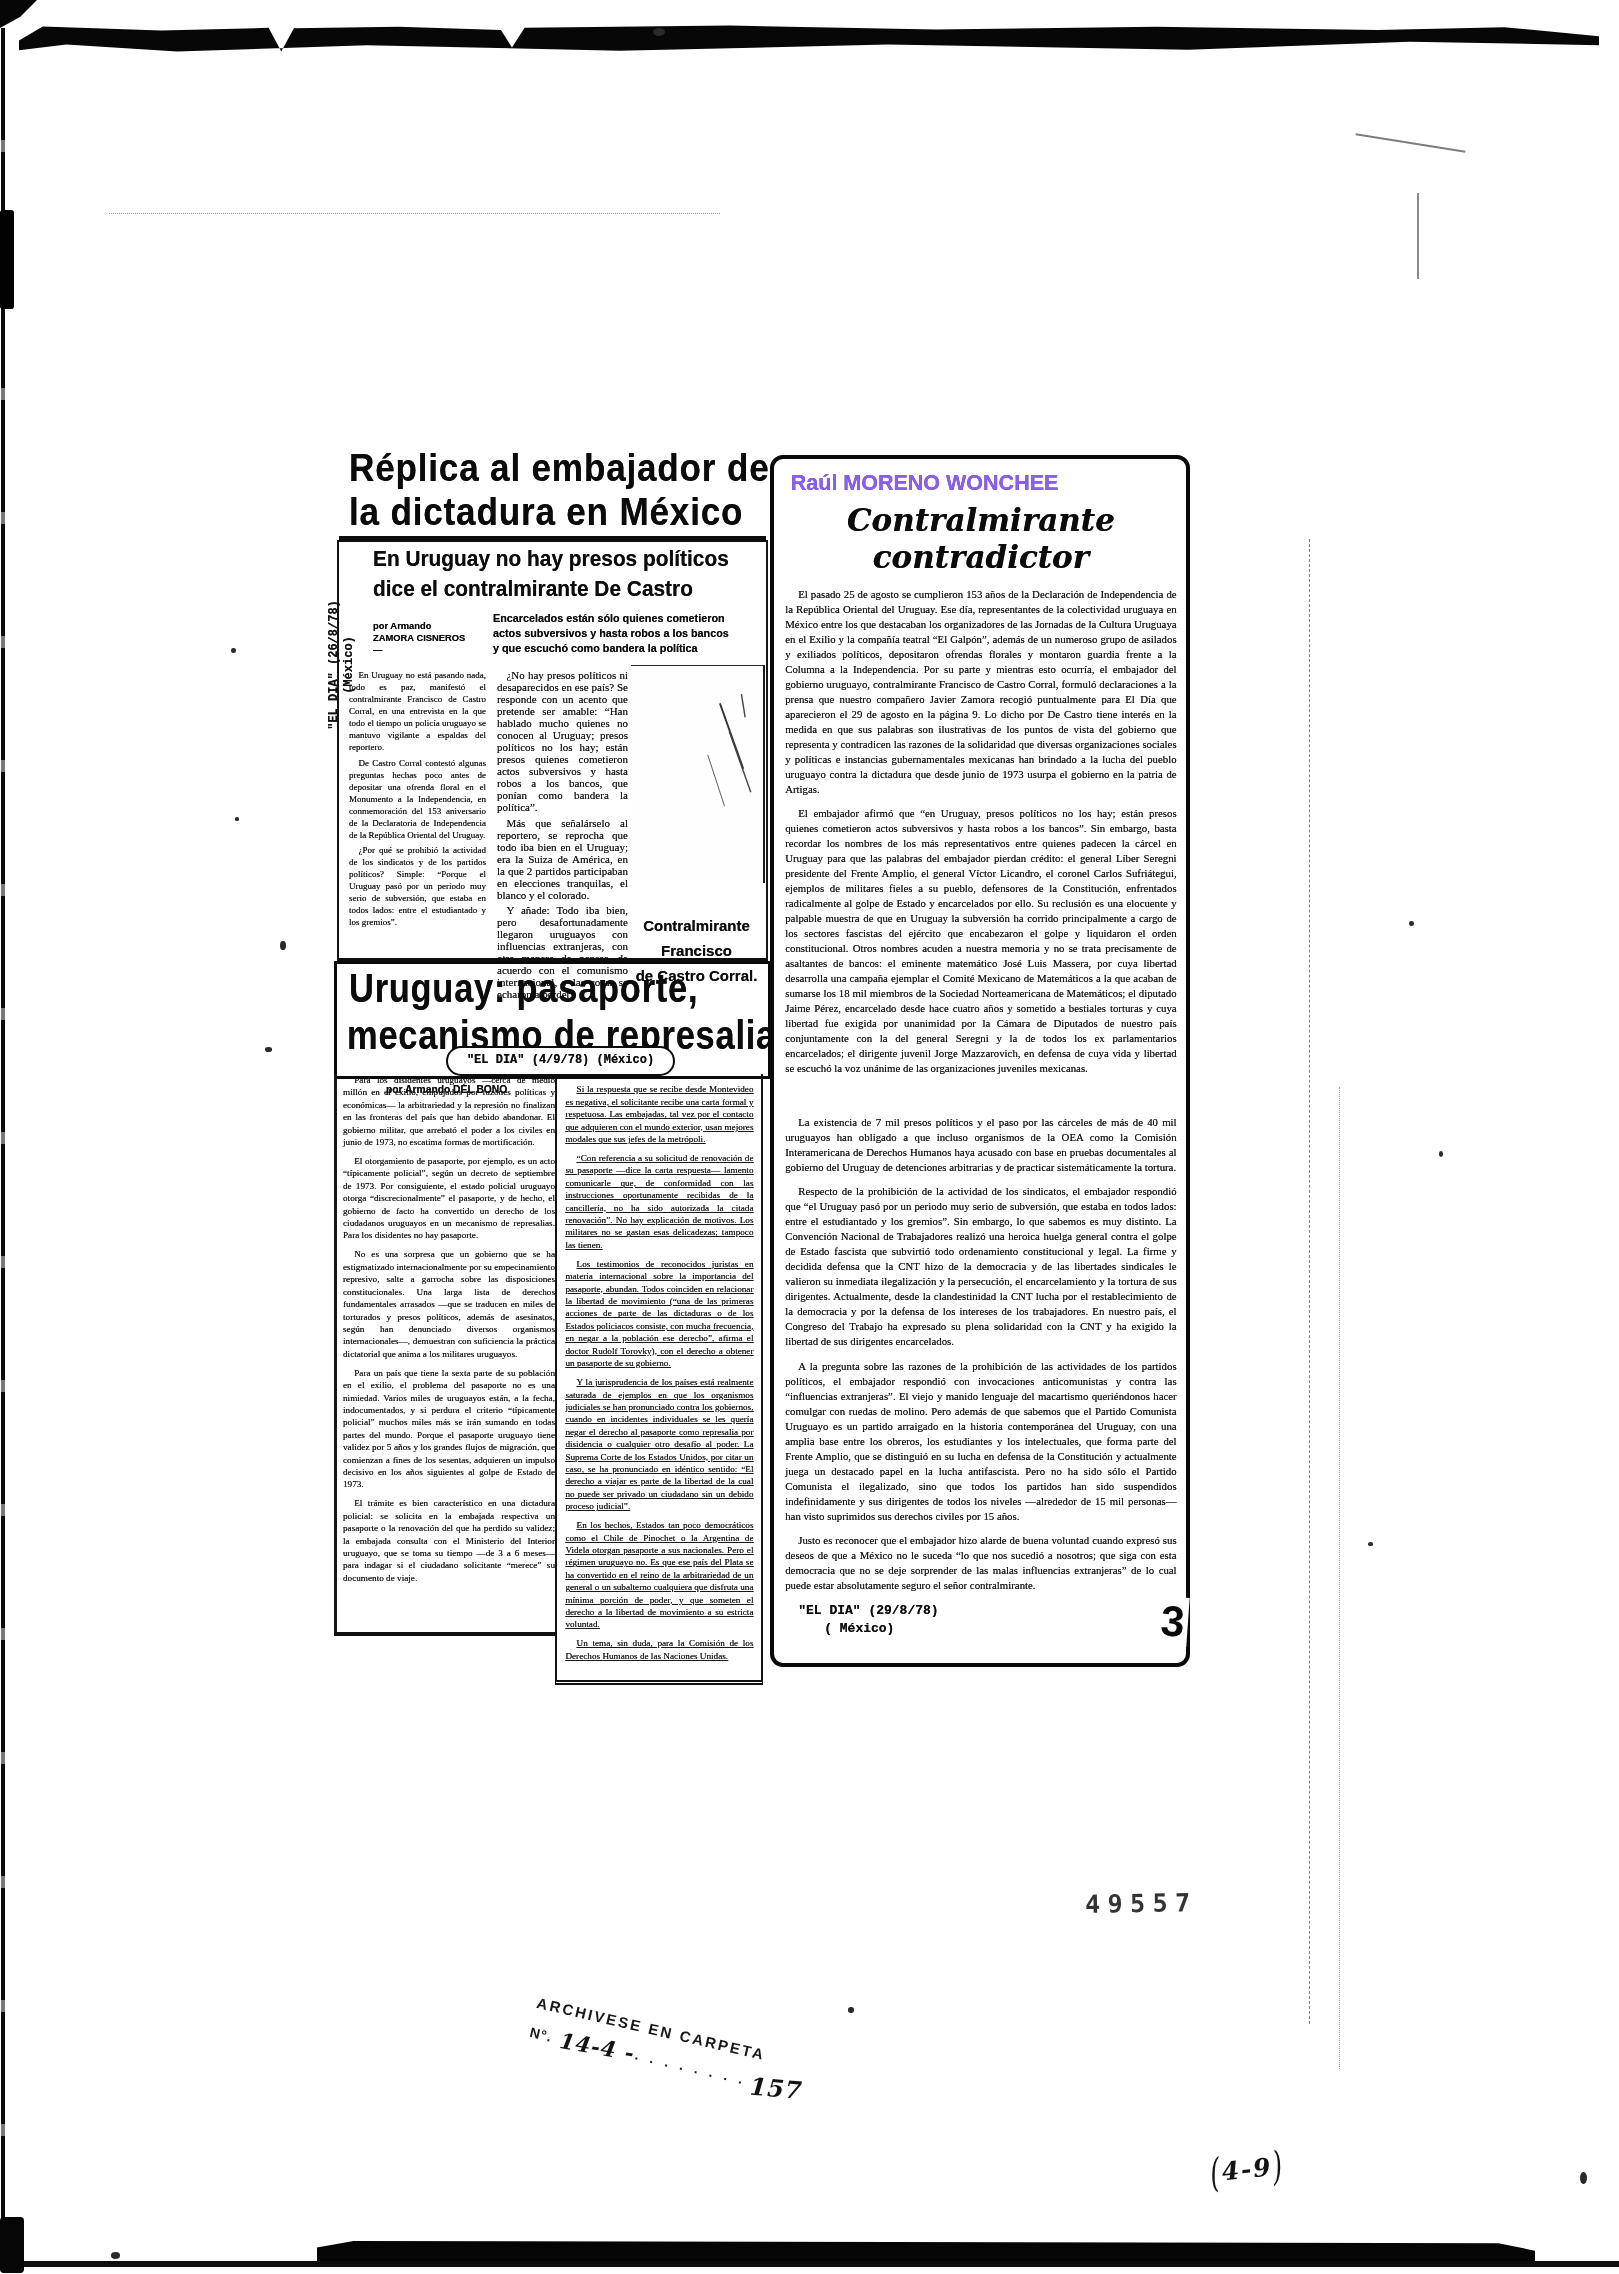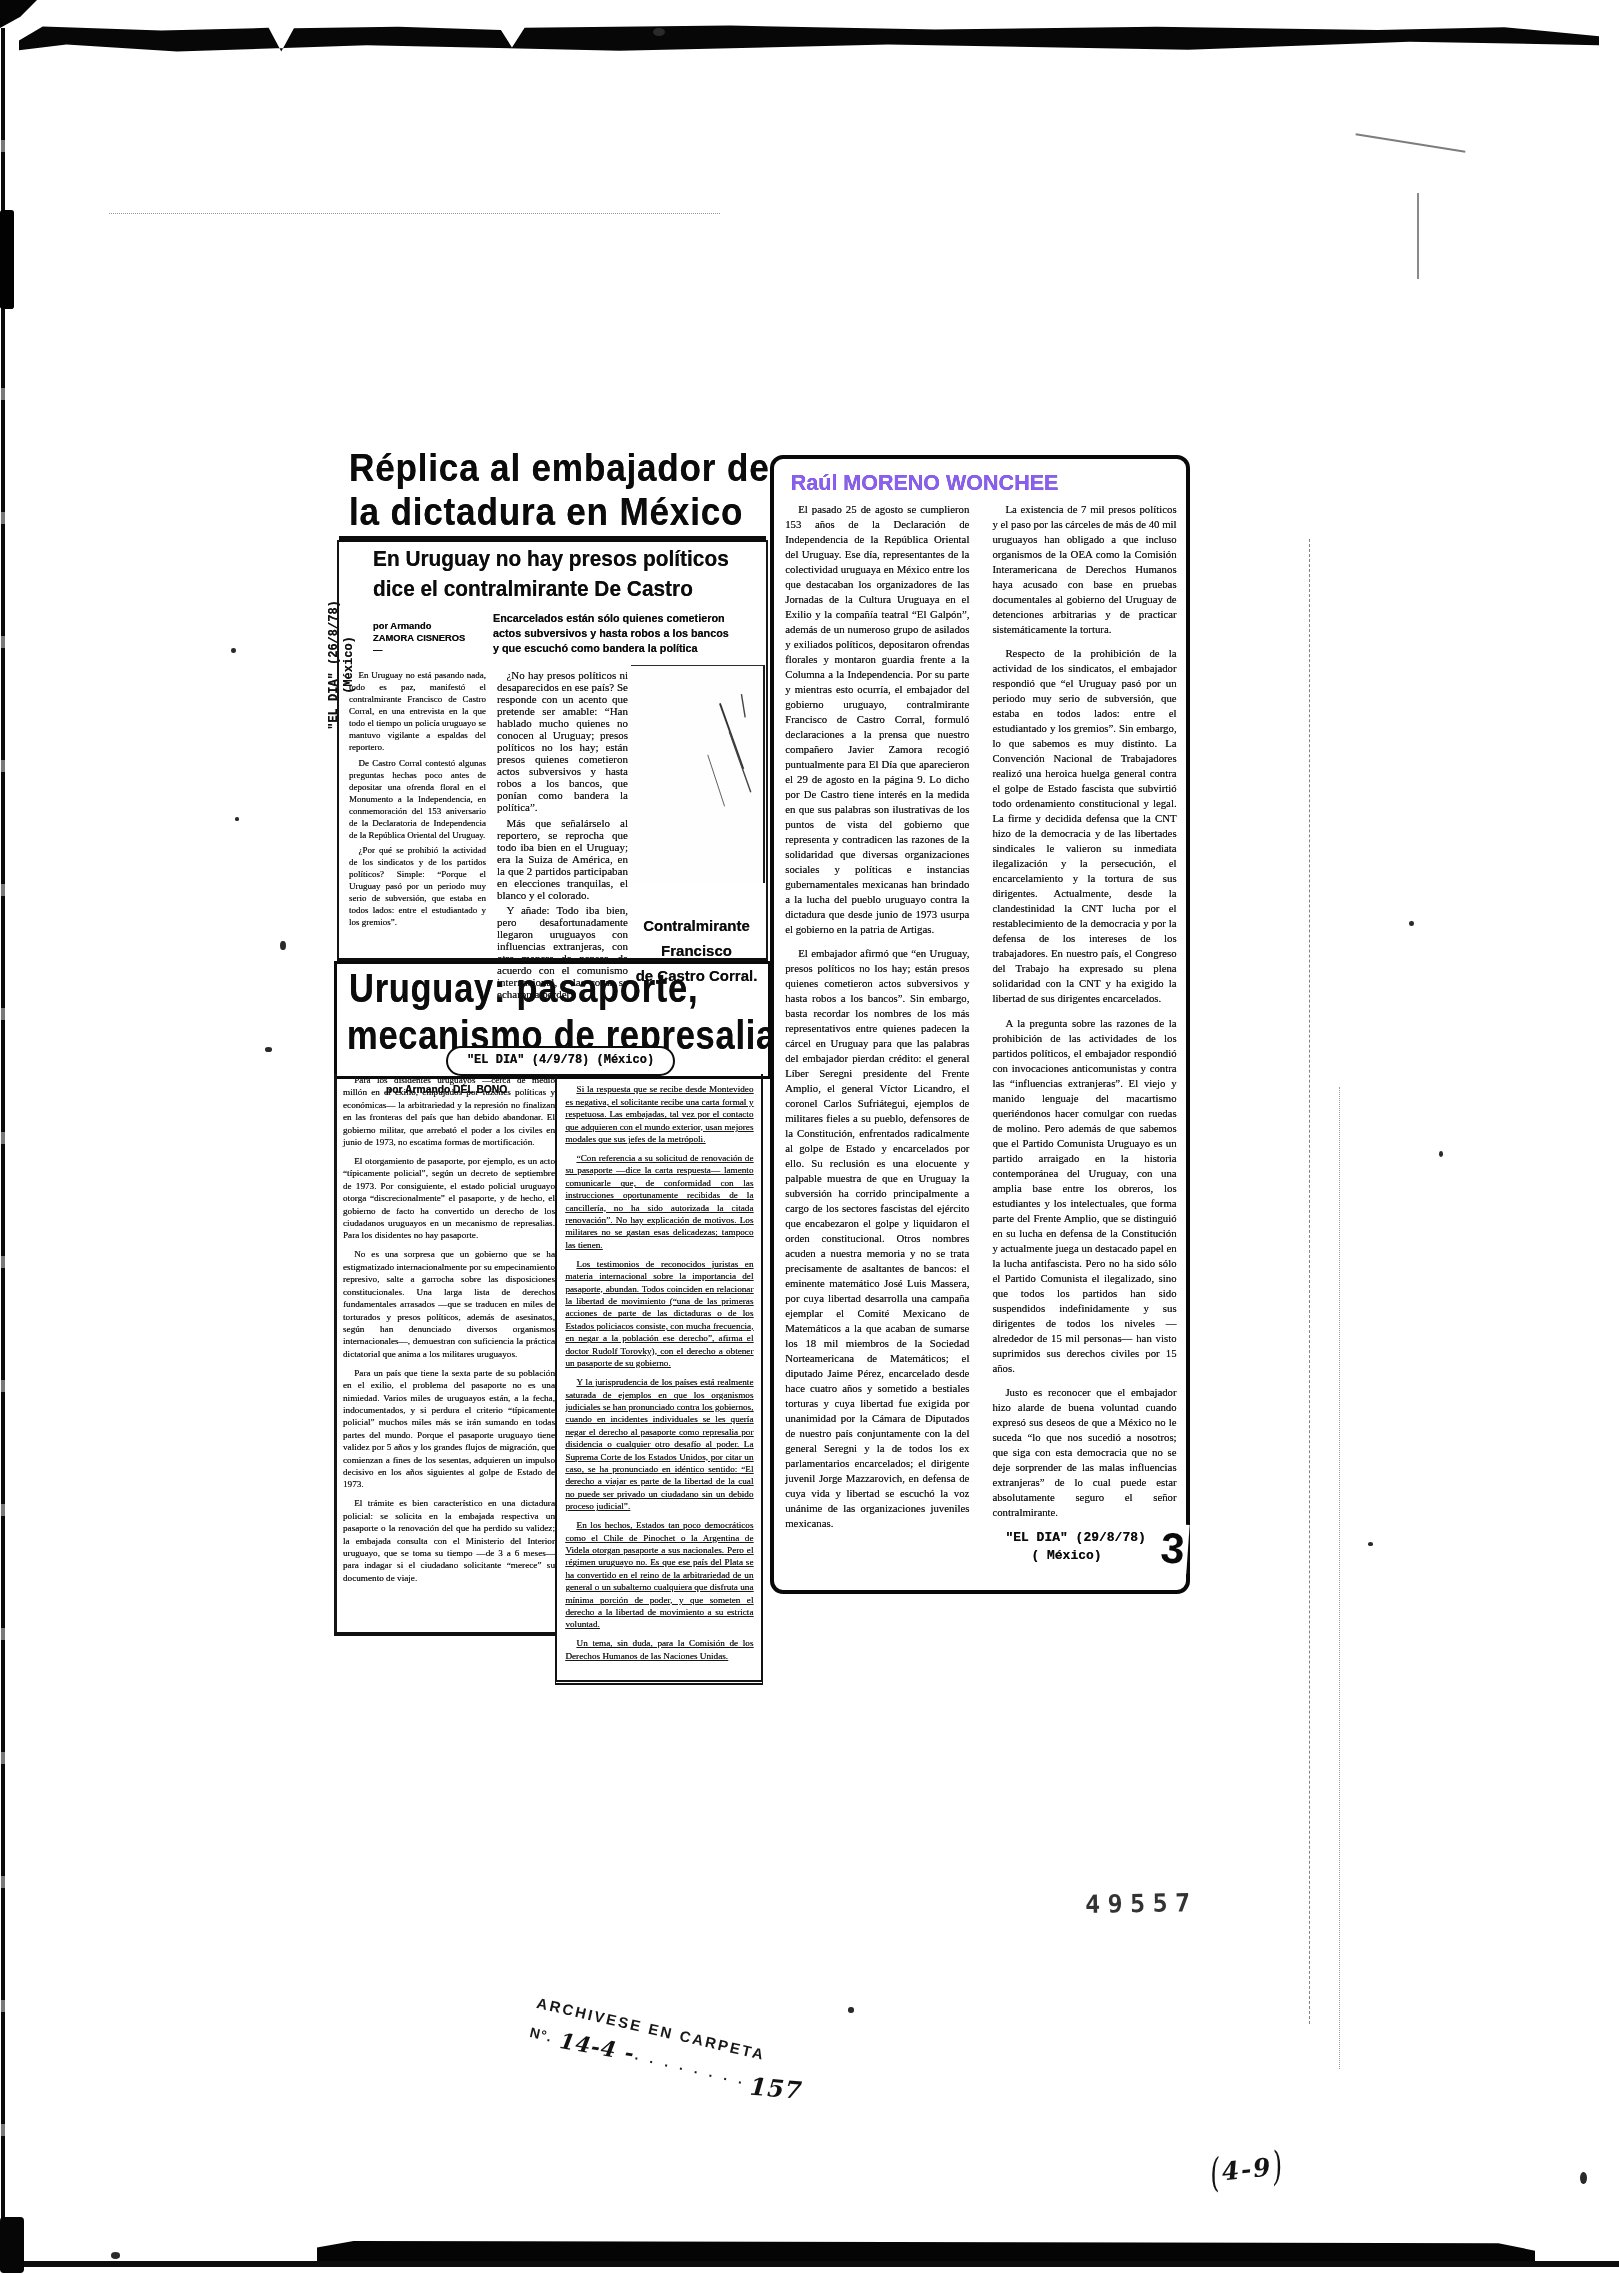--- a/index.html
+++ b/index.html
@@ -60,21 +60,21 @@
     border-bottom:5.6px double #121212;padding:9.4px 7.5px 11.2px 8.4px;box-sizing:border-box;}
   #c2-colB-box .newscol-inner{font-size:9.2px;line-height:12.4px;}
   #c2-colB-box p{margin:0 0 6.6px 0;text-indent:11.2px;text-decoration:underline;}
   
   #c3-box{left:770px;top:455px;width:420px;border:4.7px solid #090909;border-radius:13px;
     background:#fff;padding:9.4px 9.4px 15px 11.2px;box-sizing:border-box;}
   #c3-author{font-family:"Liberation Sans",sans-serif;font-weight:bold;font-size:21.5px;
     line-height:26px;color:#8b5cf6;margin:1.9px 0 5.6px 5.6px;}
   #c3-head{font-family:"DejaVu Serif",serif;font-style:italic;font-weight:bold;font-size:31px;
     line-height:37px;color:#0b0b0b;text-align:center;margin:0 0 11.2px 0;letter-spacing:0;}
-  #c3-cols{display:flex;gap:23px;}
+  #c3-cols{display:flex;gap:29px;flex-direction:column;}
   #c3-cols .c3col{flex:1;font-size:10.8px;line-height:15px;}
   #c3-cols p{margin:0 0 9.4px 0;text-indent:13px;}
   #c3-source{font-family:"Liberation Mono",monospace;font-weight:bold;font-size:13px;line-height:18px;
     color:#0c0c0c;margin-top:3.7px;text-indent:0;}
   #c3-source .src2{display:block;padding-left:26px;}
   #c3-pagenum{position:absolute;right:-1.9px;bottom:17px;font-family:"Liberation Sans",sans-serif;
     font-weight:bold;font-size:43px;color:#0a0a0a;background:#fff;padding:0 2.8px;transform:rotate(4deg);}
   
   #folio-stamp{left:1085px;top:1889px;font-family:"DejaVu Sans Mono",monospace;font-weight:bold;
     font-size:25px;letter-spacing:7.5px;color:#222;transform:rotate(-1deg);opacity:.92;}
@@ -193,20 +193,21 @@
       <p>“Con referencia a su solicitud de renovación de su pasaporte —dice la carta respuesta— lamento comunicarle que, de conformidad con las instrucciones oportunamente recibidas de la cancillería, no ha sido autorizada la citada renovación”. No hay explicación de motivos. Los militares no se gastan esas delicadezas; tampoco las tienen.</p>
       <p>Los testimonios de reconocidos juristas en materia internacional sobre la importancia del pasaporte, abundan. Todos coinciden en relacionar la libertad de movimiento (“una de las primeras acciones de parte de las dictaduras o de los Estados policiacos consiste, con mucha frecuencia, en negar a la población ese derecho”, afirma el doctor Rudolf Torovky), con el derecho a obtener un pasaporte de su gobierno.</p>
       <p>Y la jurisprudencia de los países está realmente saturada de ejemplos en que los organismos judiciales se han pronunciado contra los gobiernos, cuando en incidentes individuales se les quería negar el derecho al pasaporte como represalia por disidencia o cualquier otro desafío al poder. La Suprema Corte de los Estados Unidos, por citar un caso, se ha pronunciado en idéntico sentido: “El derecho a viajar es parte de la libertad de la cual no puede ser privado un ciudadano sin un debido proceso judicial”.</p>
       <p>En los hechos, Estados tan poco democráticos como el Chile de Pinochet o la Argentina de Videla otorgan pasaporte a sus nacionales. Pero el régimen uruguayo no. Es que ese país del Plata se ha convertido en el reino de la arbitrariedad de un general o un subalterno cualquiera que disfruta una mínima porción de poder, y que someten el derecho a la libertad de movimiento a su estricta voluntad.</p>
       <p>Un tema, sin duda, para la Comisión de los Derechos Humanos de las Naciones Unidas.</p>
     </div>
   </div>
 
   <div class="abs" id="c3-box">
     <div class="ink" id="c3-author">Raúl MORENO WONCHEE</div>
+    <div class="ink" id="c3-head">Contralmirante  contradictor</div>
     <div id="c3-cols">
       <div class="c3col ink newscol">
         <p>El pasado 25 de agosto se cumplieron 153 años de la Declaración de Independencia de la República Oriental del Uruguay. Ese día, representantes de la colectividad uruguaya en México entre los que destacaban los organizadores de las Jornadas de la Cultura Uruguaya en el Exilio y la compañía teatral “El Galpón”, además de un numeroso grupo de asilados y exiliados políticos, depositaron ofrendas florales y montaron guardia frente a la Columna a la Independencia. Por su parte y mientras esto ocurría, el embajador del gobierno uruguayo, contralmirante Francisco de Castro Corral, formuló declaraciones a la prensa que nuestro compañero Javier Zamora recogió puntualmente para El Día que aparecieron el 29 de agosto en la página 9. Lo dicho por De Castro tiene interés en la medida en que sus palabras son ilustrativas de los puntos de vista del gobierno que representa y contradicen las razones de la solidaridad que diversas organizaciones sociales y políticas e instancias gubernamentales mexicanas han brindado a la lucha del pueblo uruguayo contra la dictadura que desde junio de 1973 usurpa el gobierno en la patria de Artigas.</p>
         <p>El embajador afirmó que “en Uruguay, presos políticos no los hay; están presos quienes cometieron actos subversivos y hasta robos a los bancos”. Sin embargo, basta recordar los nombres de los más representativos entre quienes padecen la cárcel en Uruguay para que las palabras del embajador pierdan crédito: el general Líber Seregni presidente del Frente Amplio, el general Víctor Licandro, el coronel Carlos Sufriátegui, ejemplos de militares fieles a su pueblo, defensores de la Constitución, enfrentados radicalmente al golpe de Estado y encarcelados por ello. Su reclusión es una elocuente y palpable muestra de que en Uruguay la subversión ha corrido principalmente a cargo de los sectores fascistas del ejército que encabezaron el golpe y liquidaron el orden constitucional. Otros nombres acuden a nuestra memoria y no se trata precisamente de asaltantes de bancos: el eminente matemático José Luis Massera, por cuya libertad desarrolla una campaña ejemplar el Comité Mexicano de Matemáticos a la que acaban de sumarse los 18 mil miembros de la Sociedad Norteamericana de Matemáticos; el diputado Jaime Pérez, encarcelado desde hace cuatro años y sometido a bestiales torturas y cuya libertad fue exigida por unanimidad por la Cámara de Diputados de nuestro país conjuntamente con la del general Seregni y la de todos los ex parlamentarios encarcelados; el dirigente juvenil Jorge Mazzarovich, en defensa de cuya vida y libertad se escuchó la voz unánime de las organizaciones juveniles mexicanas.</p>
       </div>
       <div class="c3col ink newscol">
         <p>La existencia de 7 mil presos políticos y el paso por las cárceles de más de 40 mil uruguayos han obligado a que incluso organismos de la OEA como la Comisión Interamericana de Derechos Humanos haya acusado con base en pruebas documentales al gobierno del Uruguay de detenciones arbitrarias y de practicar sistemáticamente la tortura.</p>
         <p>Respecto de la prohibición de la actividad de los sindicatos, el embajador respondió que “el Uruguay pasó por un periodo muy serio de subversión, que estaba en todos lados: entre el estudiantado y los gremios”. Sin embargo, lo que sabemos es muy distinto. La Convención Nacional de Trabajadores realizó una heroica huelga general contra el golpe de Estado fascista que subvirtió todo ordenamiento constitucional y legal. La firme y decidida defensa que la CNT hizo de la democracia y de las libertades sindicales le valieron su inmediata ilegalización y la persecución, el encarcelamiento y la tortura de sus dirigentes. Actualmente, desde la clandestinidad la CNT lucha por el restablecimiento de la democracia y por la defensa de los intereses de los trabajadores. En nuestro país, el Congreso del Trabajo ha expresado su plena solidaridad con la CNT y ha exigido la libertad de sus dirigentes encarcelados.</p>
         <p>A la pregunta sobre las razones de la prohibición de las actividades de los partidos políticos, el embajador respondió con invocaciones anticomunistas y contra las “influencias extranjeras”. El viejo y manido lenguaje del macartismo queriéndonos hacer comulgar con ruedas de molino. Pero además de que sabemos que el Partido Comunista Uruguayo es un partido arraigado en la historia contemporánea del Uruguay, con una amplia base entre los obreros, los estudiantes y los intelectuales, que forma parte del Frente Amplio, que se distinguió en su lucha en defensa de la Constitución y actualmente juega un destacado papel en la lucha antifascista. Pero no ha sido sólo el Partido Comunista el ilegalizado, sino que todos los partidos han sido suspendidos indefinidamente y sus dirigentes de todos los niveles —alrededor de 15 mil personas— han visto suprimidos sus derechos civiles por 15 años.</p>
         <p>Justo es reconocer que el embajador hizo alarde de buena voluntad cuando expresó sus deseos de que a México no le suceda “lo que nos sucedió a nosotros; que siga con esta democracia que no se deje sorprender de las malas influencias extranjeras” de lo cual puede estar absolutamente seguro el señor contralmirante.</p>

